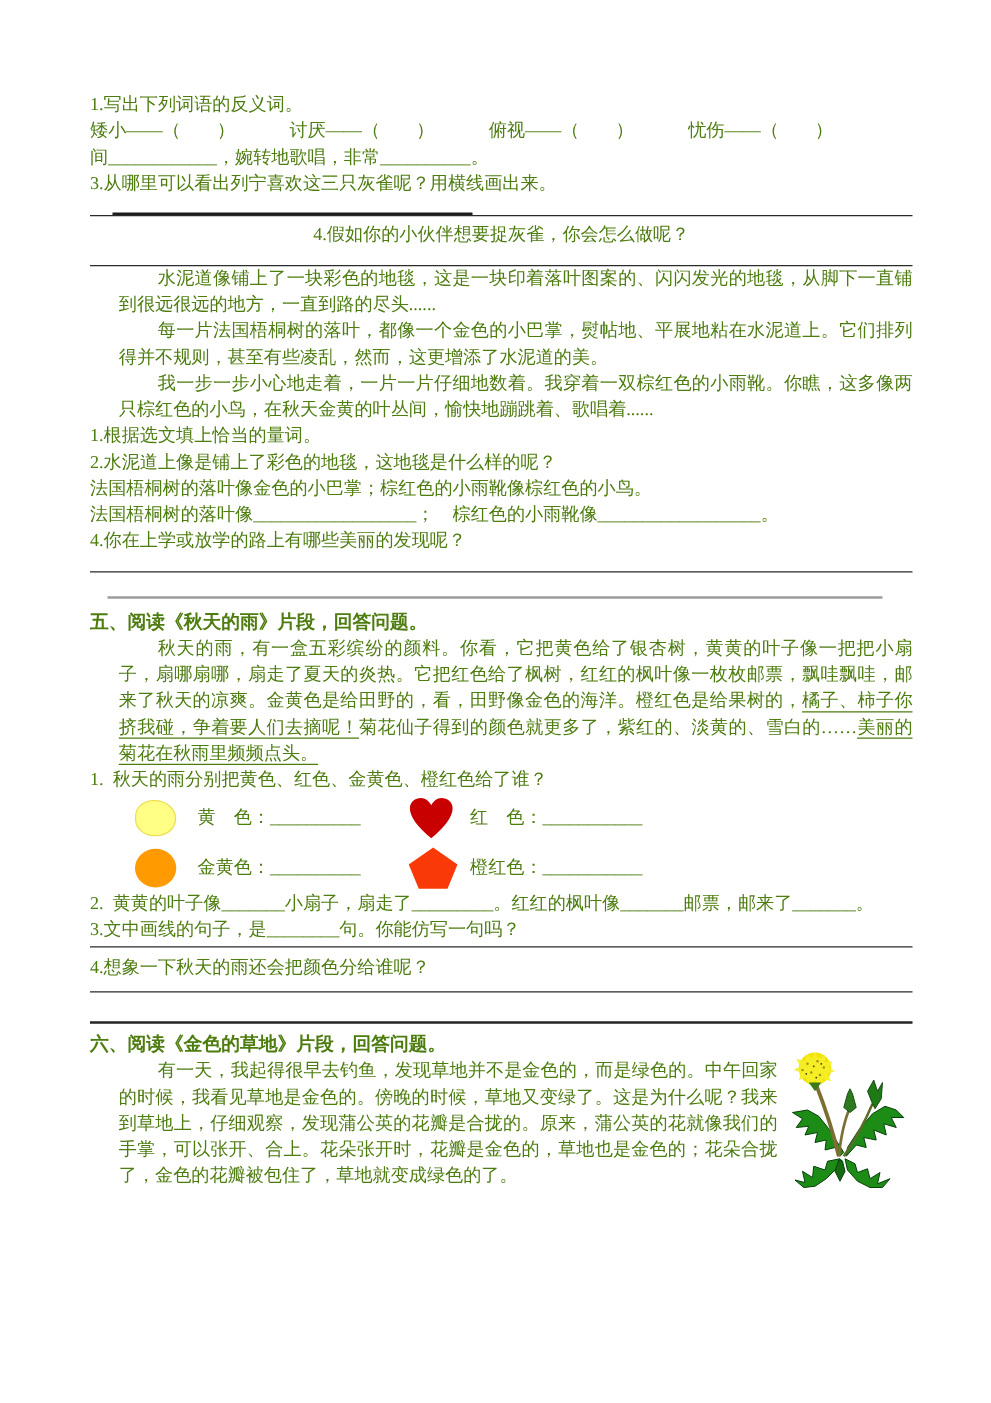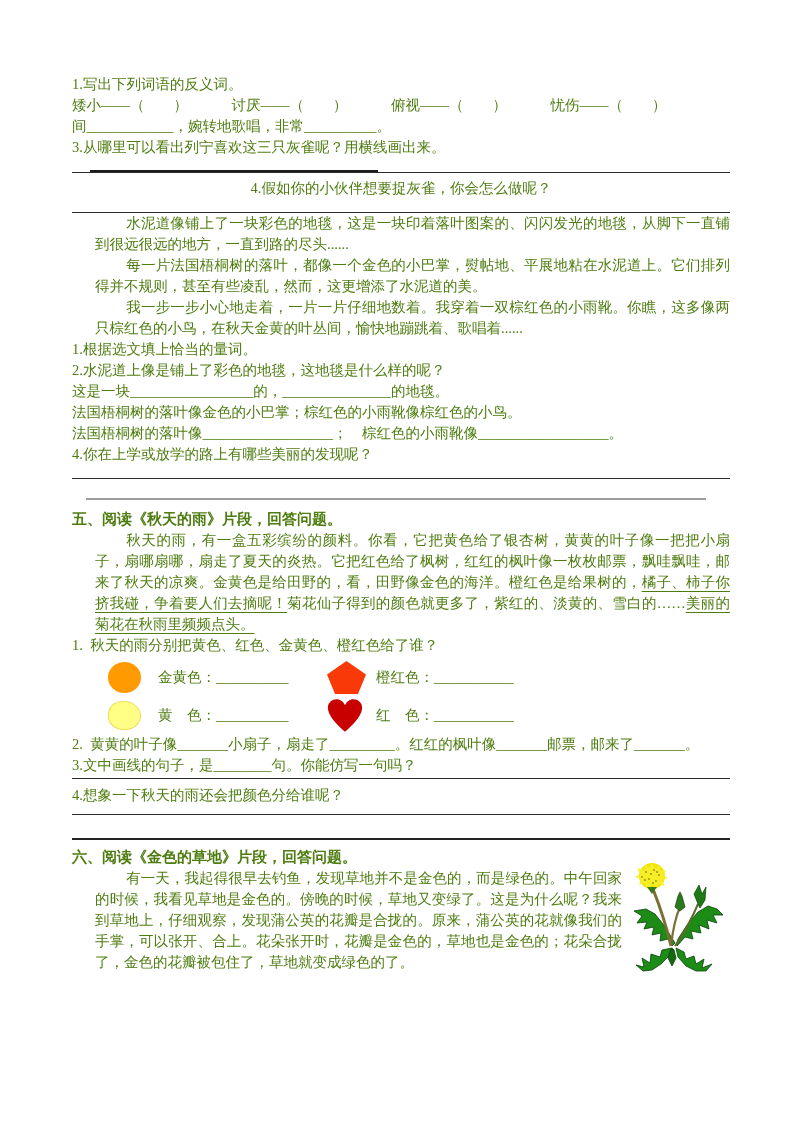--- a/index.html
+++ b/index.html
@@ -48,54 +48,53 @@
   <div class="line">3.从哪里可以看出列宁喜欢这三只灰雀呢？用横线画出来。</div>
   <div class="ans-line combo mt14"></div>
   <div class="line mt5">4.假如你的小伙伴想要捉灰雀，你会怎么做呢？</div>
   <div class="ans-line mt13"></div>
 
   <div class="para">水泥道像铺上了一块彩色的地毯，这是一块印着落叶图案的、闪闪发光的地毯，从脚下一直铺到很远很远的地方，一直到路的尽头......</div>
   <div class="para">每一片法国梧桐树的落叶，都像一个金色的小巴掌，熨帖地、平展地粘在水泥道上。它们排列得并不规则，甚至有些凌乱，然而，这更增添了水泥道的美。</div>
   <div class="para">我一步一步小心地走着，一片一片仔细地数着。我穿着一双棕红色的小雨靴。你瞧，这多像两只棕红色的小鸟，在秋天金黄的叶丛间，愉快地蹦跳着、歌唱着......</div>
   <div class="line">1.根据选文填上恰当的量词。</div>
   <div class="line">2.水泥道上像是铺上了彩色的地毯，这地毯是什么样的呢？</div>
-  <div class="line">这是一块_________________的，_______________的地毯。</div>
   <div class="line">法国梧桐树的落叶像金色的小巴掌；棕红色的小雨靴像棕红色的小鸟。</div>
   <div class="line">法国梧桐树的落叶像__________________；　棕红色的小雨靴像__________________。</div>
   <div class="line">4.你在上学或放学的路上有哪些美丽的发现呢？</div>
   <div class="ans-line mt13"></div>
   <div class="divider-gray"></div>
 
   <div class="heading mt9">五、阅读《秋天的雨》片段，回答问题。</div>
   <div class="para"><span>秋天的雨，有一盒五彩缤纷的颜料。你看，它把黄色给了银杏树，黄黄的叶子像一把把小扇子，扇哪扇哪，扇走了夏天的炎热。它把红色给了枫树，红红的枫叶像一枚枚邮票，飘哇飘哇，邮来了秋天的凉爽。金黄色是给田野的，看，田野像金色的海洋。橙红色是给果树的，</span><span class="u">橘子、柿子你挤我碰，争着要人们去摘呢！</span><span>菊花仙子得到的颜色就更多了，紫红的、淡黄的、雪白的……</span><span class="u">美丽的菊花在秋雨里频频点头。</span></div>
   <div class="line">1.  秋天的雨分别把黄色、红色、金黄色、橙红色给了谁？</div>
 
+  <div class="shape-row">
+    <span class="shape-cell">
+      <span class="blob" style="background-color: rgb(255, 255, 133);"></span>
+    </span>
+    <span class="label-cell"><span>黄　色：</span><span>__________</span></span>
+    <span class="shape-cell">
+      <svg width="38" height="37" viewBox="0 0 40 36">
+        <path d="M20 35 C8 25 2 16.5 2 9.8 C2 4.2 6.6 1 11.2 1 C15.2 1 18.2 3.6 20 7.2 C21.8 3.6 24.8 1 28.8 1 C33.4 1 38 4.2 38 9.8 C38 16.5 32 25 20 35 Z" fill="#c80000"></path>
+      </svg>
+    </span>
+    <span class="label-cell"><span>红　色：</span><span>___________</span></span>
+  </div>
   <div class="shape-row mt2">
     <span class="shape-cell">
       <span class="circle" style="background-color: rgb(255, 154, 0);"></span>
     </span>
     <span class="label-cell"><span>金黄色：</span><span>__________</span></span>
     <span class="shape-cell">
       <svg width="41" height="35" viewBox="0 0 41 35">
         <polygon points="20.5,1 40,14.5 32,34 9,34 1,14.5" fill="#f93a08"></polygon>
       </svg>
     </span>
     <span class="label-cell"><span>橙红色：</span><span>___________</span></span>
-  </div>
-  <div class="shape-row">
-    <span class="shape-cell">
-      <span class="blob" style="background-color: rgb(255, 255, 133);"></span>
-    </span>
-    <span class="label-cell"><span>黄　色：</span><span>__________</span></span>
-    <span class="shape-cell">
-      <svg width="38" height="37" viewBox="0 0 40 36">
-        <path d="M20 35 C8 25 2 16.5 2 9.8 C2 4.2 6.6 1 11.2 1 C15.2 1 18.2 3.6 20 7.2 C21.8 3.6 24.8 1 28.8 1 C33.4 1 38 4.2 38 9.8 C38 16.5 32 25 20 35 Z" fill="#c80000"></path>
-      </svg>
-    </span>
-    <span class="label-cell"><span>红　色：</span><span>___________</span></span>
   </div>
 
   <div class="line">2.  黄黄的叶子像_______小扇子，扇走了_________。红红的枫叶像_______邮票，邮来了_______。</div>
   <div class="line">3.文中画线的句子，是________句。你能仿写一句吗？</div>
   <div class="ans-line mt2"></div>
   <div class="line mt6">4.想象一下秋天的雨还会把颜色分给谁呢？</div>
   <div class="ans-line mt8"></div>
   <div class="divider-dark"></div>
 
   <div class="heading mt7">六、阅读《金色的草地》片段，回答问题。</div>

